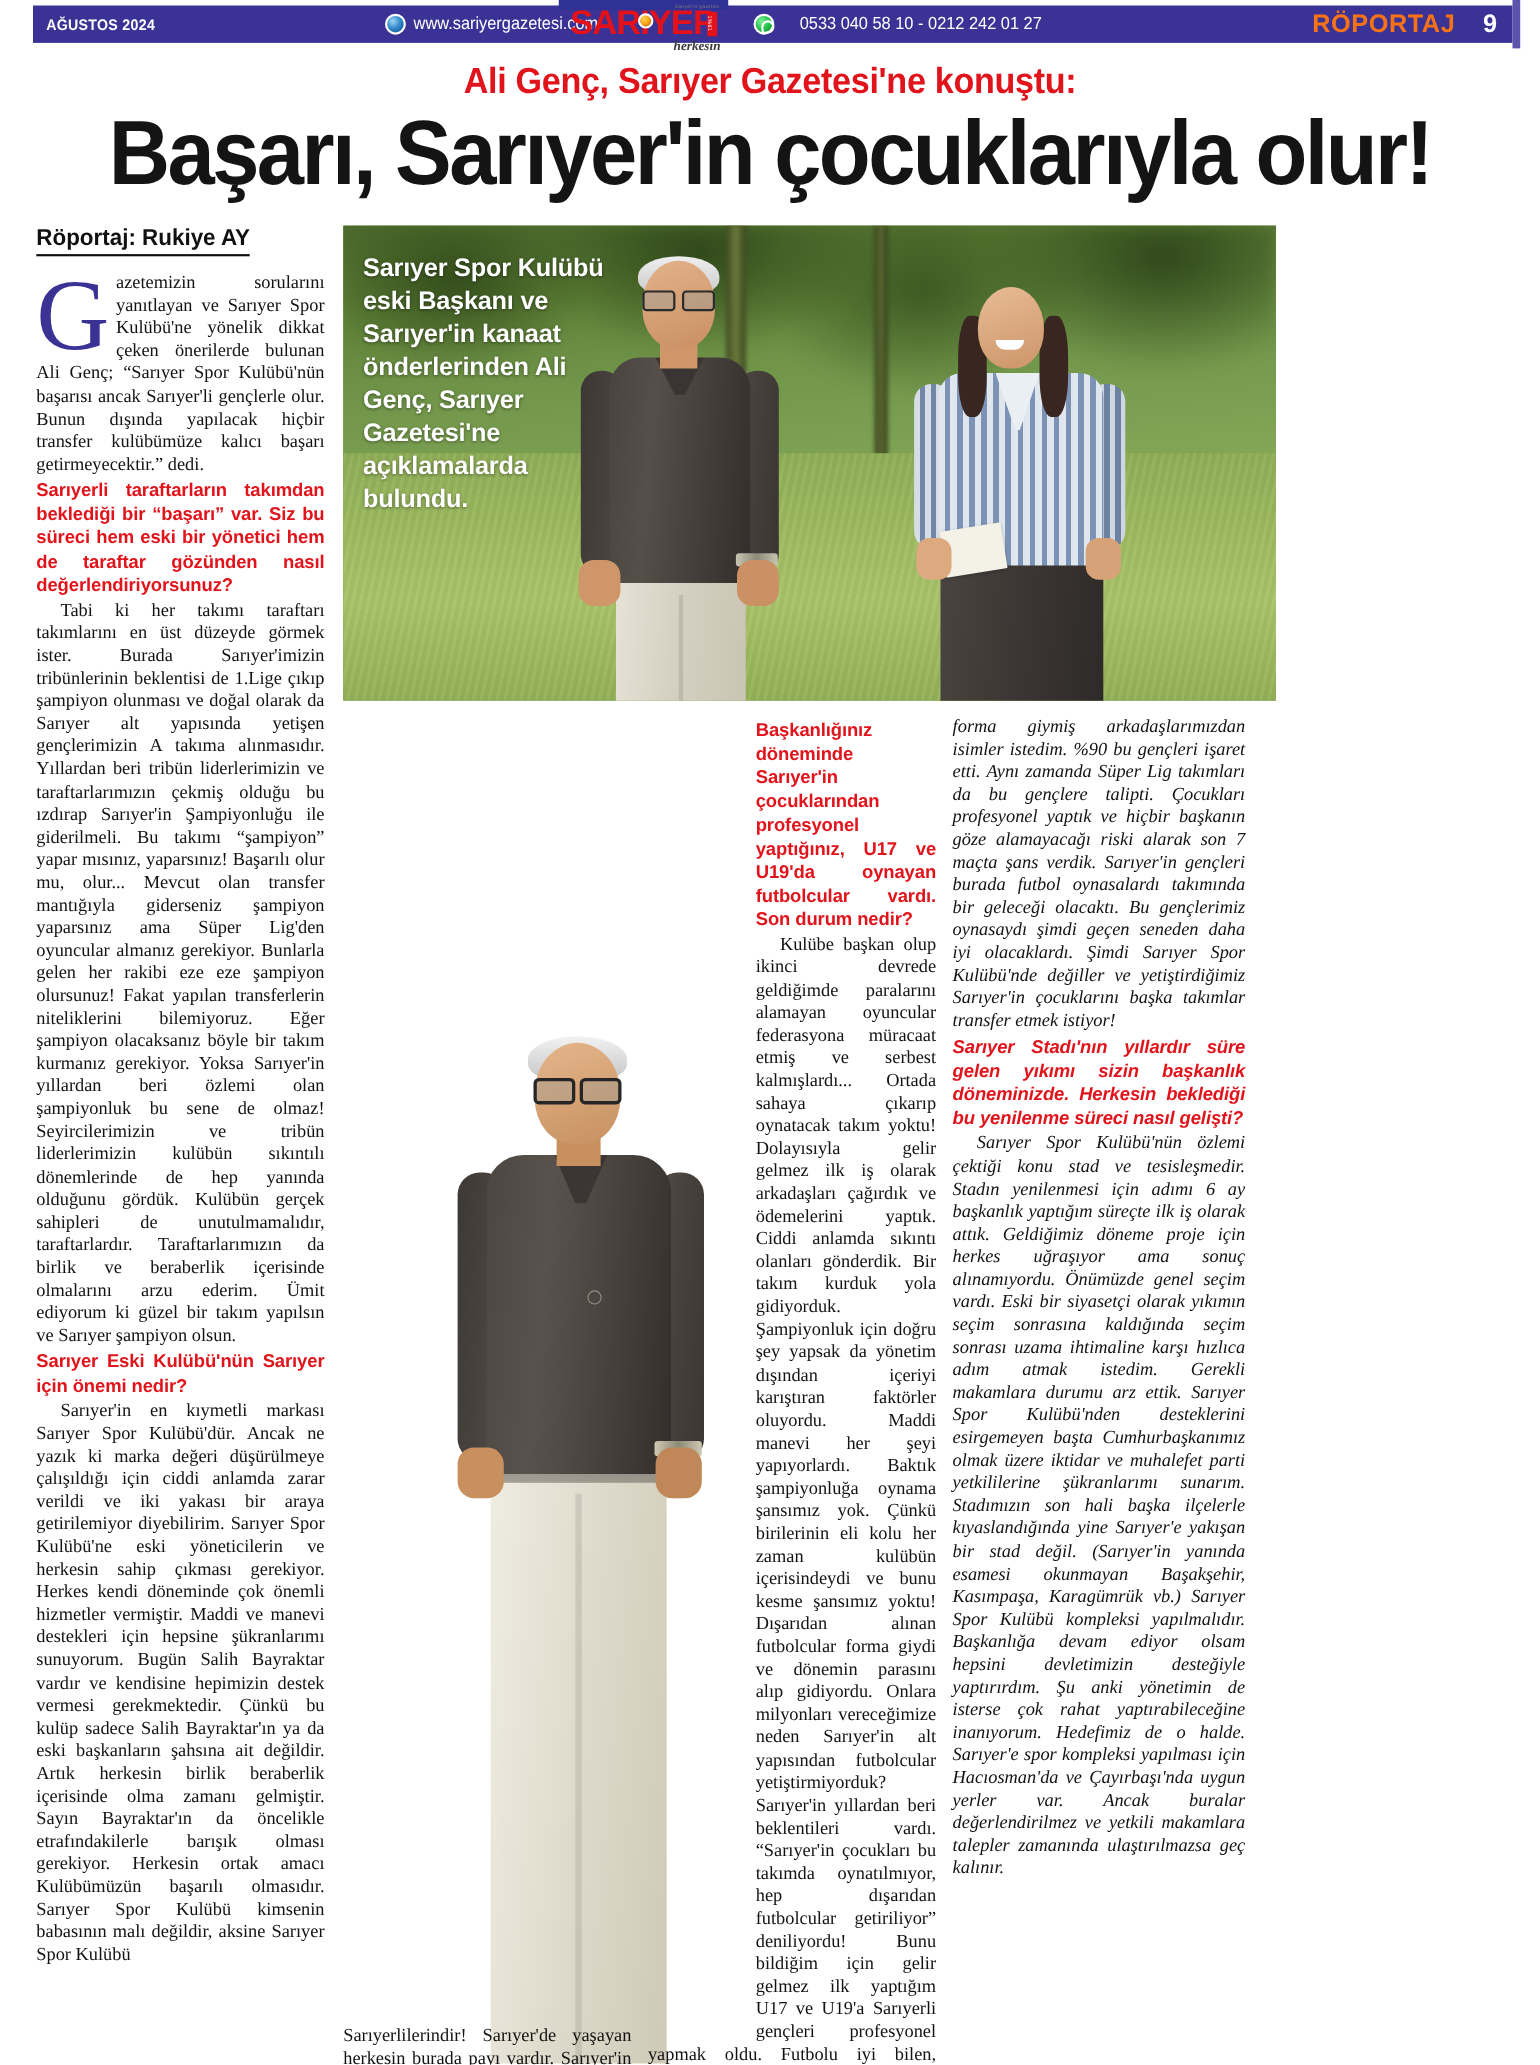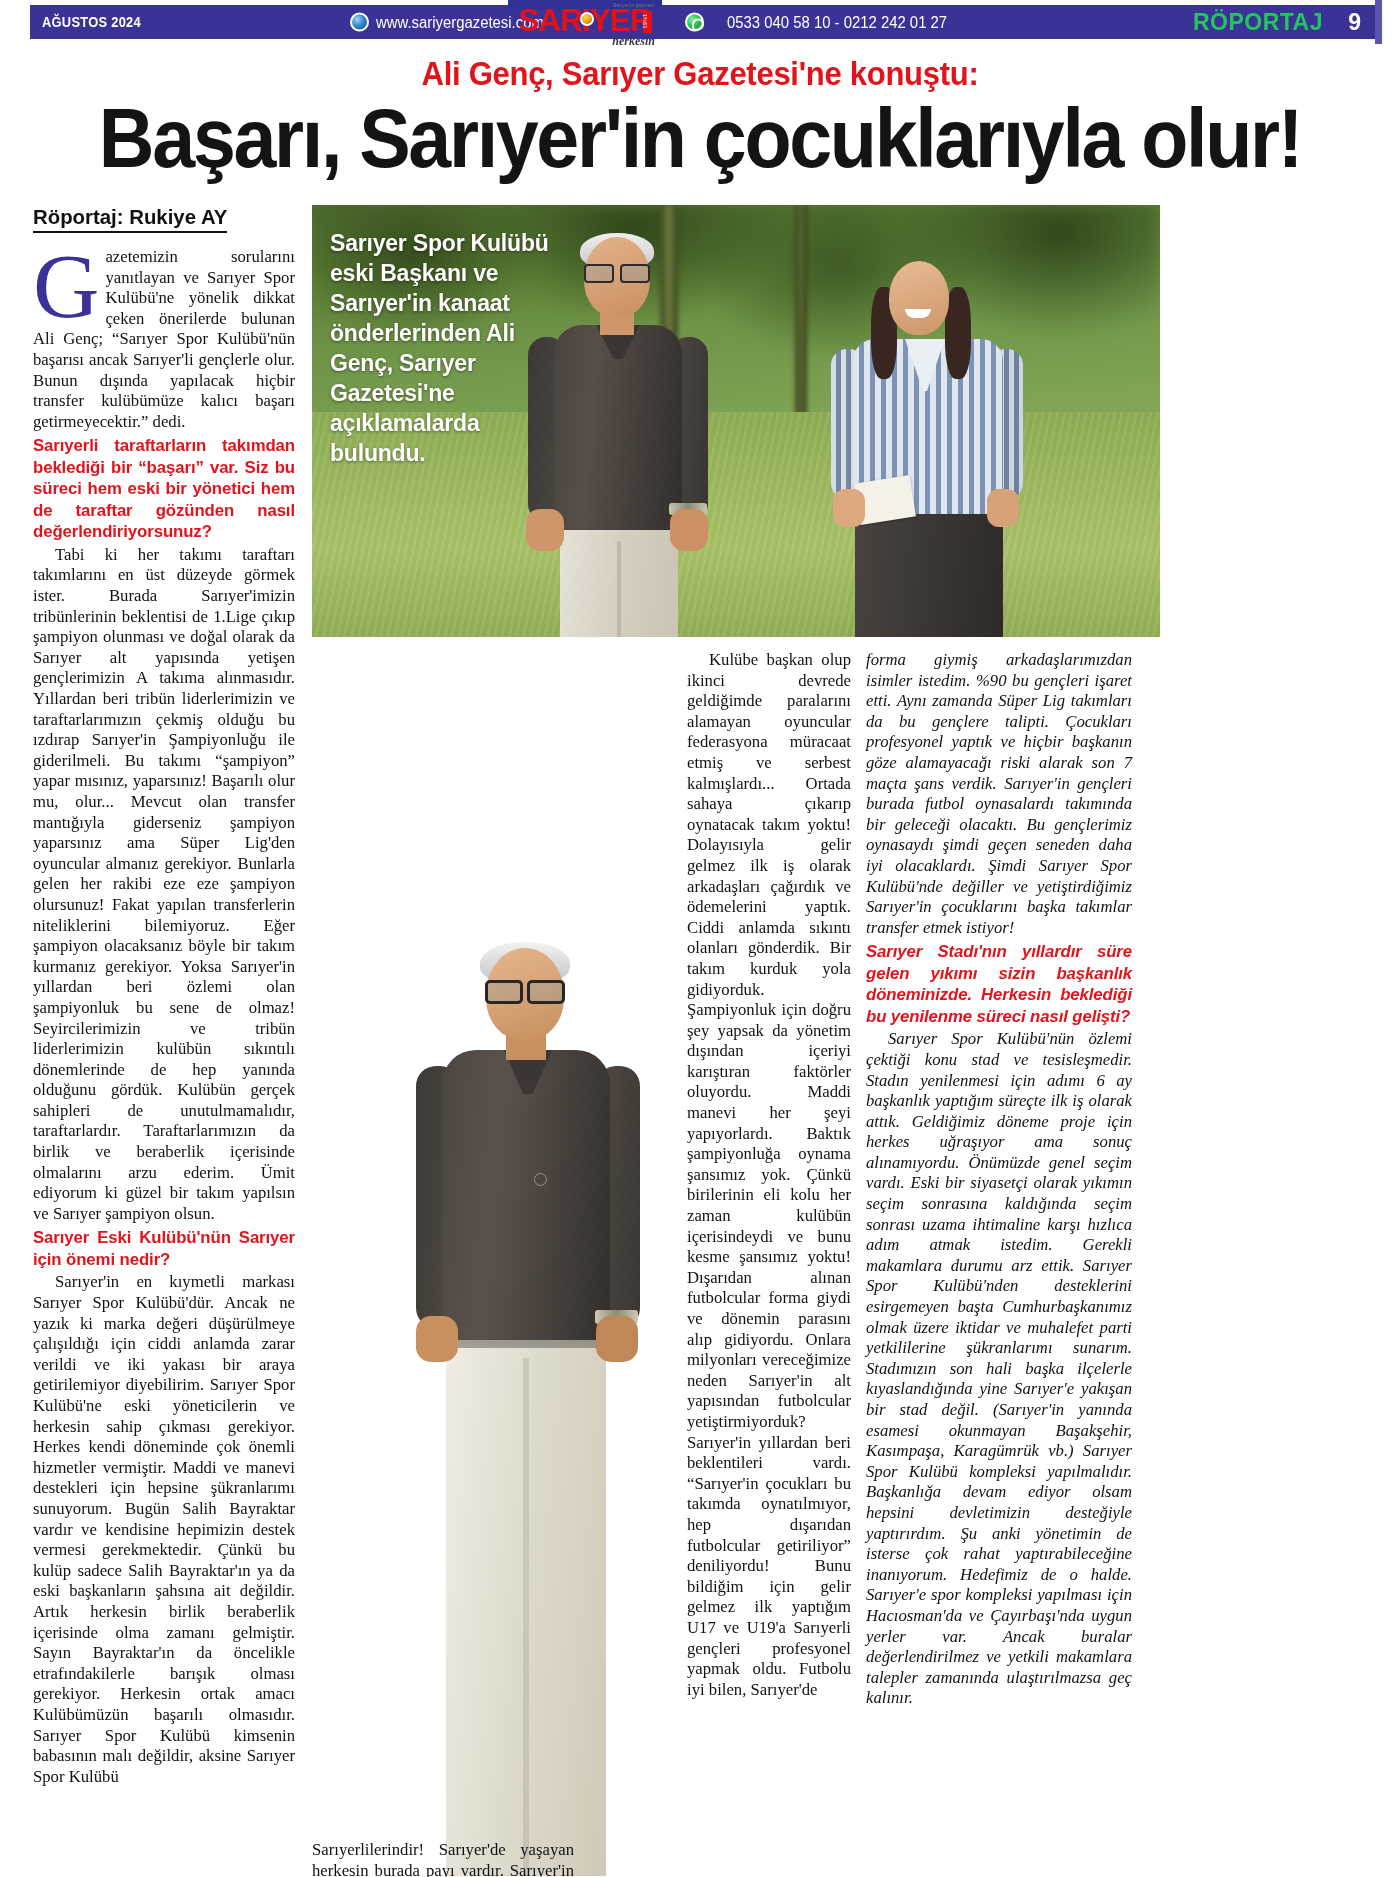--- a/index.html
+++ b/index.html
@@ -74,21 +74,21 @@
     color: #fff;
     font-family: "Liberation Sans", sans-serif;
     font-size: 16px;
     white-space: nowrap;
     transform: scaleX(0.93);
     transform-origin: left center;
   }
   .topbar .section {
     position: absolute; right: 52px; top: 50%;
     transform: translateY(-50%);
-    color: #22c55e;
+    color: #f97316;
     font-family: "Liberation Sans", sans-serif;
     font-weight: bold; font-size: 23px;
     letter-spacing: .5px;
     transform-origin: right center;
   }
   .topbar .pageno {
     position: absolute; right: 14px; top: 50%;
     transform: translateY(-50%);
     color: #fff;
     font-family: "Liberation Sans", sans-serif;
@@ -605,20 +605,21 @@
   <p>Sarıyer'in en kıymetli markası Sarıyer Spor Kulübü'dür. Ancak ne yazık ki marka değeri düşürülmeye çalışıldığı için ciddi anlamda zarar verildi ve iki yakası bir araya getirilemiyor diyebilirim. Sarıyer Spor Kulübü'ne eski yöneticilerin ve herkesin sahip çıkması gerekiyor. Herkes kendi döneminde çok önemli hizmetler vermiştir. Maddi ve manevi destekleri için hepsine şükranlarımı sunuyorum. Bugün Salih Bayraktar vardır ve kendisine hepimizin destek vermesi gerekmektedir. Çünkü bu kulüp sadece Salih Bayraktar'ın ya da eski başkanların şahsına ait değildir. Artık herkesin birlik beraberlik içerisinde olma zamanı gelmiştir. Sayın Bayraktar'ın da öncelikle etrafındakilerle barışık olması gerekiyor. Herkesin ortak amacı Kulübümüzün başarılı olmasıdır. Sarıyer Spor Kulübü kimsenin babasının malı değildir, aksine Sarıyer Spor Kulübü</p>
 </div>
 
 <div class="col" id="col2" style="height: 1220px;">
     <div style="float: right; width: 176px; height: 720px; margin-top: 470px;"></div>
   <p class="noind">Sarıyerlilerindir! Sarıyer'de yaşayan herkesin burada payı vardır. Sarıyer'in maçlarına gelen, Sarıyer'i destekleyen taraftarların emeği büyüktür. Kulüpte kimileri siyasi gruplaşmalar, kimileri de semt gruplaşmaları yaptı. Bunların hepsi çok yanlış olan şeyler! Bir baba nasıl ki evlatlarına sahip çıkıyorsa, Sarıyer de Sarıyer Spor Kulübü'ne sahip çıkmalıdır. İkiliği ortadan kaldırmak gerekiyor. Yönetimde yer alanlar da eğer bir ayrışma varsa birleştirmek için elinden geleni yapmalıdır. Herkes Sarıyer markası etrafında birleşmelidir. Aksi halde dışarıdaki birtakım fareler yönetim zafiyetinden faydalanarak kulübün sağında solunda oynamaya başlarlar. Ben kendi yönettiğim dönemde bu birleştiriciliği bir başkan olarak şahsen gerçekleştirdim. Hedeflerimiz vardı ve imkan verilseydi hepsini gerçekleştirebilirdik. Maddi boyutta bu paraların çeyreği bizde olsaydı Sarıyer Spor Kulübü gençleriyle beraber bu sene 1.Lig'deydi, bir sonraki hedefi de önümüzdeki sezonda Süper Lig hazırlığı içerisinde olmaktı! Bize bu desteği vermeyenlere biz şuan elimizden gelen bütün desteği veriyoruz ve vermeye de devam edeceğiz. Çünkü bizim sevgimiz Sarıyer Spor Kulübü'ne!</p>
 </div>
 
 <div class="col" id="col3" style="height: 1220px;">
     <div style="float: left; width: 98px; height: 640px; margin-top: 560px;"></div>
+  <p class="qhead">Başkanlığınız döneminde Sarıyer'in çocuklarından profesyonel yaptığınız, U17 ve U19'da oynayan futbolcular vardı. Son durum nedir?</p>
   <p>Kulübe başkan olup ikinci devrede geldiğimde paralarını alamayan oyuncular federasyona müracaat etmiş ve serbest kalmışlardı... Ortada sahaya çıkarıp oynatacak takım yoktu! Dolayısıyla gelir gelmez ilk iş olarak arkadaşları çağırdık ve ödemelerini yaptık. Ciddi anlamda sıkıntı olanları gönderdik. Bir takım kurduk yola gidiyorduk. Şampiyonluk için doğru şey yapsak da yönetim dışından içeriyi karıştıran faktörler oluyordu. Maddi manevi her şeyi yapıyorlardı. Baktık şampiyonluğa oynama şansımız yok. Çünkü birilerinin eli kolu her zaman kulübün içerisindeydi ve bunu kesme şansımız yoktu! Dışarıdan alınan futbolcular forma giydi ve dönemin parasını alıp gidiyordu. Onlara milyonları vereceğimize neden Sarıyer'in alt yapısından futbolcular yetiştirmiyorduk? Sarıyer'in yıllardan beri beklentileri vardı. “Sarıyer'in çocukları bu takımda oynatılmıyor, hep dışarıdan futbolcular getiriliyor” deniliyordu! Bunu bildiğim için gelir gelmez ilk yaptığım U17 ve U19'a Sarıyerli gençleri profesyonel yapmak oldu. Futbolu iyi bilen, Sarıyer'de</p>
 </div>
 
 <div class="col" id="col4">
   <p class="noind">forma giymiş arkadaşlarımızdan isimler istedim. %90 bu gençleri işaret etti. Aynı zamanda Süper Lig takımları da bu gençlere talipti. Çocukları profesyonel yaptık ve hiçbir başkanın göze alamayacağı riski alarak son 7 maçta şans verdik. Sarıyer'in gençleri burada futbol oynasalardı takımında bir geleceği olacaktı. Bu gençlerimiz oynasaydı şimdi geçen seneden daha iyi olacaklardı. Şimdi Sarıyer Spor Kulübü'nde değiller ve yetiştirdiğimiz Sarıyer'in çocuklarını başka takımlar transfer etmek istiyor!</p>
   <p class="qhead">Sarıyer Stadı'nın yıllardır süre gelen yıkımı sizin başkanlık döneminizde. Herkesin beklediği bu yenilenme süreci nasıl gelişti?</p>
   <p>Sarıyer Spor Kulübü'nün özlemi çektiği konu stad ve tesisleşmedir. Stadın yenilenmesi için adımı 6 ay başkanlık yaptığım süreçte ilk iş olarak attık. Geldiğimiz döneme proje için herkes uğraşıyor ama sonuç alınamıyordu. Önümüzde genel seçim vardı. Eski bir siyasetçi olarak yıkımın seçim sonrasına kaldığında seçim sonrası uzama ihtimaline karşı hızlıca adım atmak istedim. Gerekli makamlara durumu arz ettik. Sarıyer Spor Kulübü'nden desteklerini esirgemeyen başta Cumhurbaşkanımız olmak üzere iktidar ve muhalefet parti yetkililerine şükranlarımı sunarım. Stadımızın son hali başka ilçelerle kıyaslandığında yine Sarıyer'e yakışan bir stad değil. (Sarıyer'in yanında esamesi okunmayan Başakşehir, Kasımpaşa, Karagümrük vb.) Sarıyer Spor Kulübü kompleksi yapılmalıdır. Başkanlığa devam ediyor olsam hepsini devletimizin desteğiyle yaptırırdım. Şu anki yönetimin de isterse çok rahat yaptırabileceğine inanıyorum. Hedefimiz de o halde. Sarıyer'e spor kompleksi yapılması için Hacıosman'da ve Çayırbaşı'nda uygun yerler var. Ancak buralar değerlendirilmez ve yetkili makamlara talepler zamanında ulaştırılmazsa geç kalınır.</p>
 </div>
 
 </body></html>

